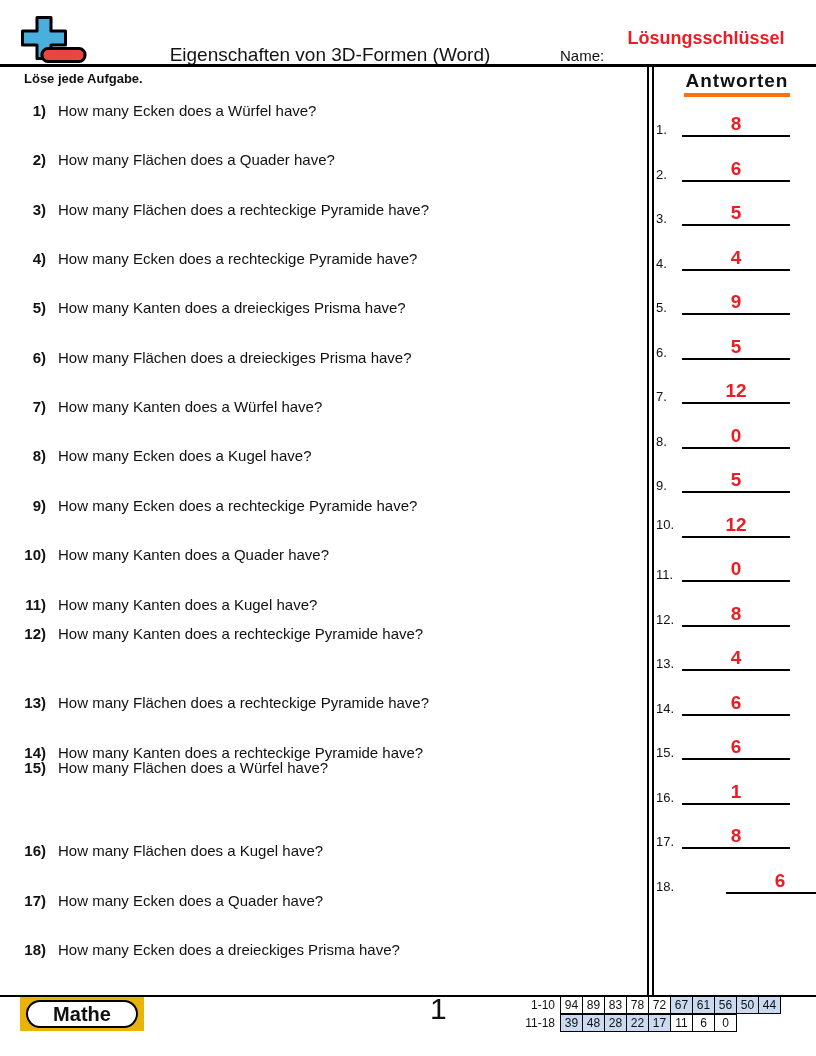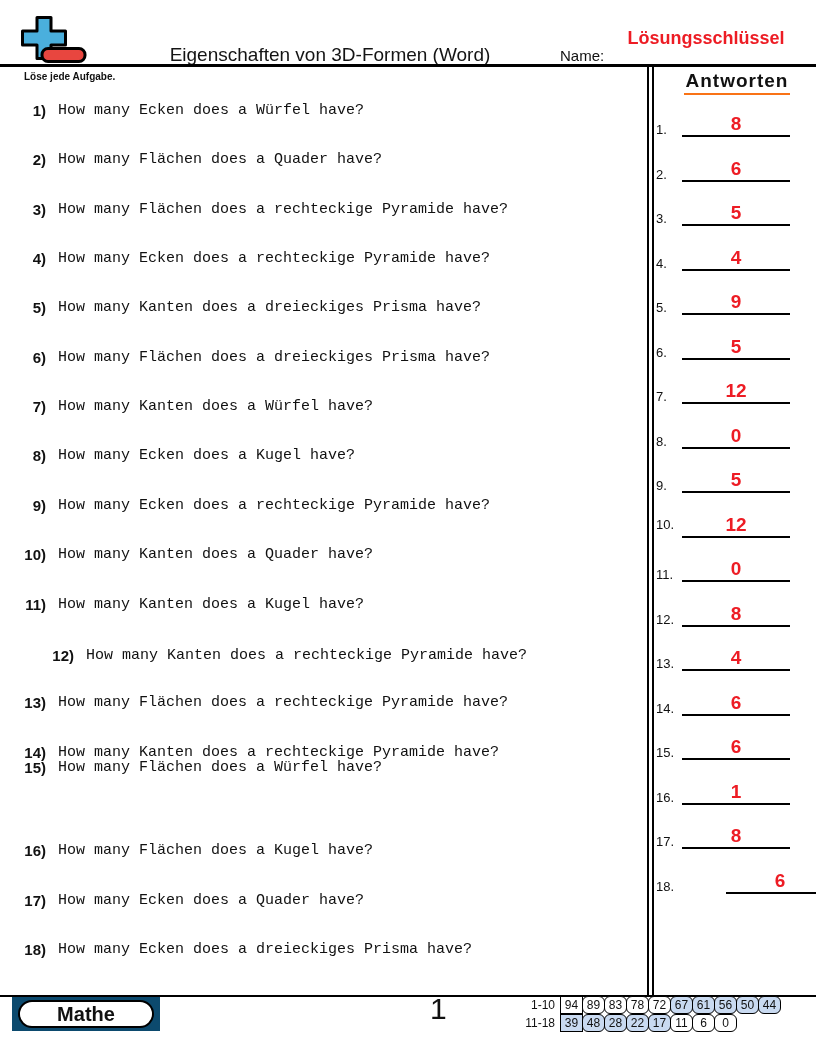--- a/index.html
+++ b/index.html
@@ -8,58 +8,58 @@
 
   
   .logo-svg{position:absolute;left:20px;top:16px;}
   .doc-title{position:absolute;left:140px;top:44px;width:380px;text-align:center;
              font-size:19px;color:#141414;}
   .name-label{position:absolute;left:560px;top:47px;font-size:15px;}
   .key-label{position:absolute;left:620px;top:28px;width:172px;text-align:center;
              font-size:18px;font-weight:bold;}
   .header-line{position:absolute;left:0;top:64px;width:816px;height:3px;background:#000;}
 
-  .instructions{position:absolute;left:24px;top:71px;font-size:10px;font-weight:bold;}
+  .instructions{position:absolute;left:24px;top:71px;font-size:13px;font-weight:bold;}
 
   
   .v-divider{position:absolute;left:647px;top:67px;width:7px;height:928px;
              box-sizing:border-box;border-left:2px solid #000;border-right:2px solid #000;}
 
   .answers-title-wrap{position:absolute;left:660px;top:70px;width:154px;text-align:center;}
   .answers-title{display:inline-block;font-size:19px;font-weight:bold;letter-spacing:1px;
-                 border-bottom:2px solid #f97316;padding:0 2px 1px 2px;}
+                 border-bottom:4px solid #f97316;padding:0 2px 1px 2px;}
 
   
   .q-row{position:absolute;left:0;width:645px;display:flex;font-size:15px;line-height:20px;}
   .q-num{width:46px;text-align:right;font-weight:bold;flex:none;}
-  .q-text{margin-left:12px;font-family:Liberation Mono, monospace;}
+  .q-text{margin-left:12px;}
 
   
   .a-row{position:absolute;left:656px;width:136px;display:flex;align-items:flex-end;}
   .a-num{flex:none;width:26px;font-size:13px;line-height:15px;}
   .a-blank{flex:none;width:108px;height:26px;box-sizing:border-box;border-bottom:2px solid #000;
            display:flex;align-items:flex-end;justify-content:center;}
   .a-val{font-weight:bold;font-size:19px;line-height:1;padding-bottom:2px;}
 
   
   .footer-line{position:absolute;left:0;top:995px;width:816px;height:2px;background:#000;}
-  .badge-box{position:absolute;left:12px;top:997px;width:148px;height:34px;background:#0c4a6e;}
+  .badge-box{position:absolute;left:20px;top:997px;width:124px;height:34px;background:#eab308;}
   .badge-pill{position:absolute;left:6px;top:3px;right:6px;bottom:3px;background:#fff;
               border:2px solid #000;border-radius:15px;display:flex;align-items:center;justify-content:center;}
   .badge-label{font-size:20px;font-weight:bold;}
   .website{position:absolute;left:176px;top:1070px;font-size:11px;}
   .page-num{position:absolute;left:430px;top:992px;font-size:30px;}
 
   .score-row{position:absolute;left:513px;display:flex;}
   .score-row.r1{top:996px;}
   .score-row.r2{top:1014px;}
   .score-label{flex:none;width:42px;text-align:right;padding-right:5px;font-size:12px;line-height:18px;}
   .score-cell{flex:none;width:21px;height:16px;box-sizing:content-box;border:1px solid #000;
               font-size:12px;line-height:16px;text-align:center;background:#fff;}
-  .score-cell + .score-cell{margin-left:-1px;border-radius:6px;}
+  .score-cell + .score-cell{margin-left:-1px;}
   .score-cell.shaded{background:#c9daf1;}
 </style>
 </head>
 <body>
 
 <div class="page">
 
   <svg class="logo-svg" width="72" height="50" viewBox="0 0 72 50">
     <path d="M17,1.5 H31 V15 H45.5 V29 H31 V42.5 H17 V29 H2.5 V15 H17 Z" fill="#4aafdd" stroke="#000" stroke-width="3" stroke-linejoin="round"></path>
     <rect x="22" y="32.5" width="43" height="13" rx="6" fill="#e8463f" stroke="#000" stroke-width="3"></rect>
@@ -114,21 +114,21 @@
     <span class="q-text">How many Ecken does a rechteckige Pyramide have?</span>
   </div>
   <div class="q-row" style="top: 545.15px;">
     <span class="q-num">10)</span>
     <span class="q-text">How many Kanten does a Quader have?</span>
   </div>
   <div class="q-row" style="top: 594.5px;">
     <span class="q-num">11)</span>
     <span class="q-text">How many Kanten does a Kugel have?</span>
   </div>
-  <div class="q-row" style="top: 646px; padding-left: 28px;">
+  <div class="q-row" style="top: 624px;">
     <span class="q-num">12)</span>
     <span class="q-text">How many Kanten does a rechteckige Pyramide have?</span>
   </div>
   <div class="q-row" style="top: 693.2px;">
     <span class="q-num">13)</span>
     <span class="q-text">How many Flächen does a rechteckige Pyramide have?</span>
   </div>
   <div class="q-row" style="top: 742.55px;">
     <span class="q-num">14)</span>
     <span class="q-text">How many Kanten does a rechteckige Pyramide have?</span>

